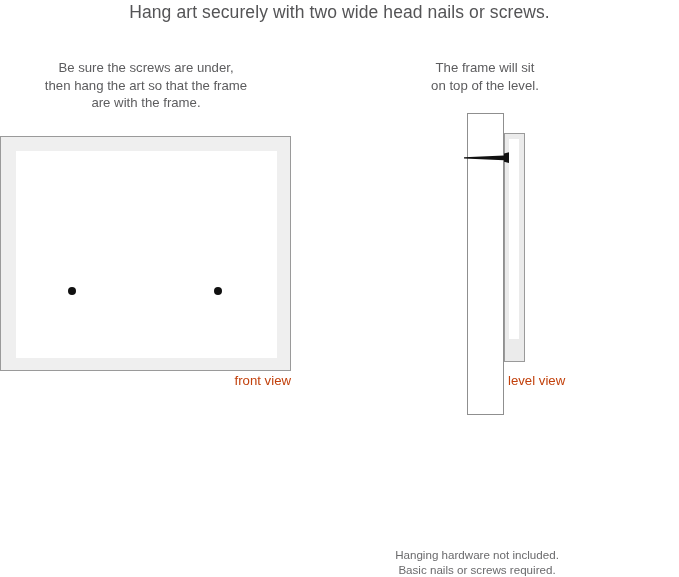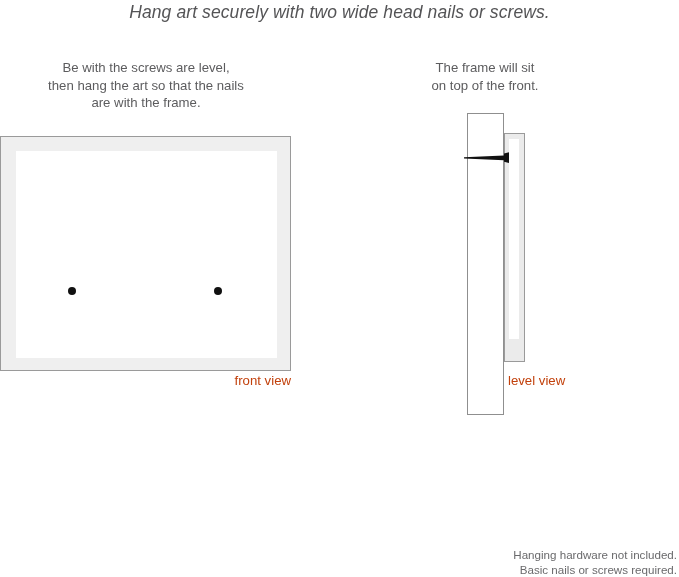--- a/index.html
+++ b/index.html
@@ -30,21 +30,20 @@
     position: absolute;
     left: 0;
     top: 0px;
     width: 679px;
     text-align: center;
     font-size: 17.5px;
     font-weight: 400;
     color: #545456;
     letter-spacing: 0.1px;
     line-height: 24px;
-    font-style: italic;
   }
 
   
   .caption {
     position: absolute;
     text-align: center;
     font-size: 13.2px;
     line-height: 17.5px;
     color: #5c5c5e;
   }
@@ -163,43 +162,43 @@
     height: 14px;
     z-index: 3;
   }
 
   
   .footer {
     position: absolute;
     right: 2px;
     top: 548px;
     width: 400px;
-    text-align: right;
+    text-align: center;
     font-size: 11.6px;
     line-height: 14.5px;
     color: #6a6a6c;
   }
   .footer .line { display: block; }
 </style>
 </head>
 <body>
 
 <div class="canvas">
 
   <div class="title">Hang art securely with two wide head nails or screws.</div>
 
   <div class="caption caption-left">
-    <span class="line">Be with the screws are level,</span>
-    <span class="line">then hang the art so that the nails</span>
+    <span class="line">Be sure the screws are under,</span>
+    <span class="line">then hang the art so that the frame</span>
     <span class="line">are with the frame.</span>
   </div>
 
   <div class="caption caption-right">
     <span class="line">The frame will sit</span>
-    <span class="line">on top of the front.</span>
+    <span class="line">on top of the level.</span>
   </div>
 
   <div class="front-view">
     <div class="front-frame">
       <div class="front-mat"></div>
     </div>
     <div class="screw-dot screw-dot-left"></div>
     <div class="screw-dot screw-dot-right"></div>
   </div>
   <div class="view-label label-front">front view</div>

